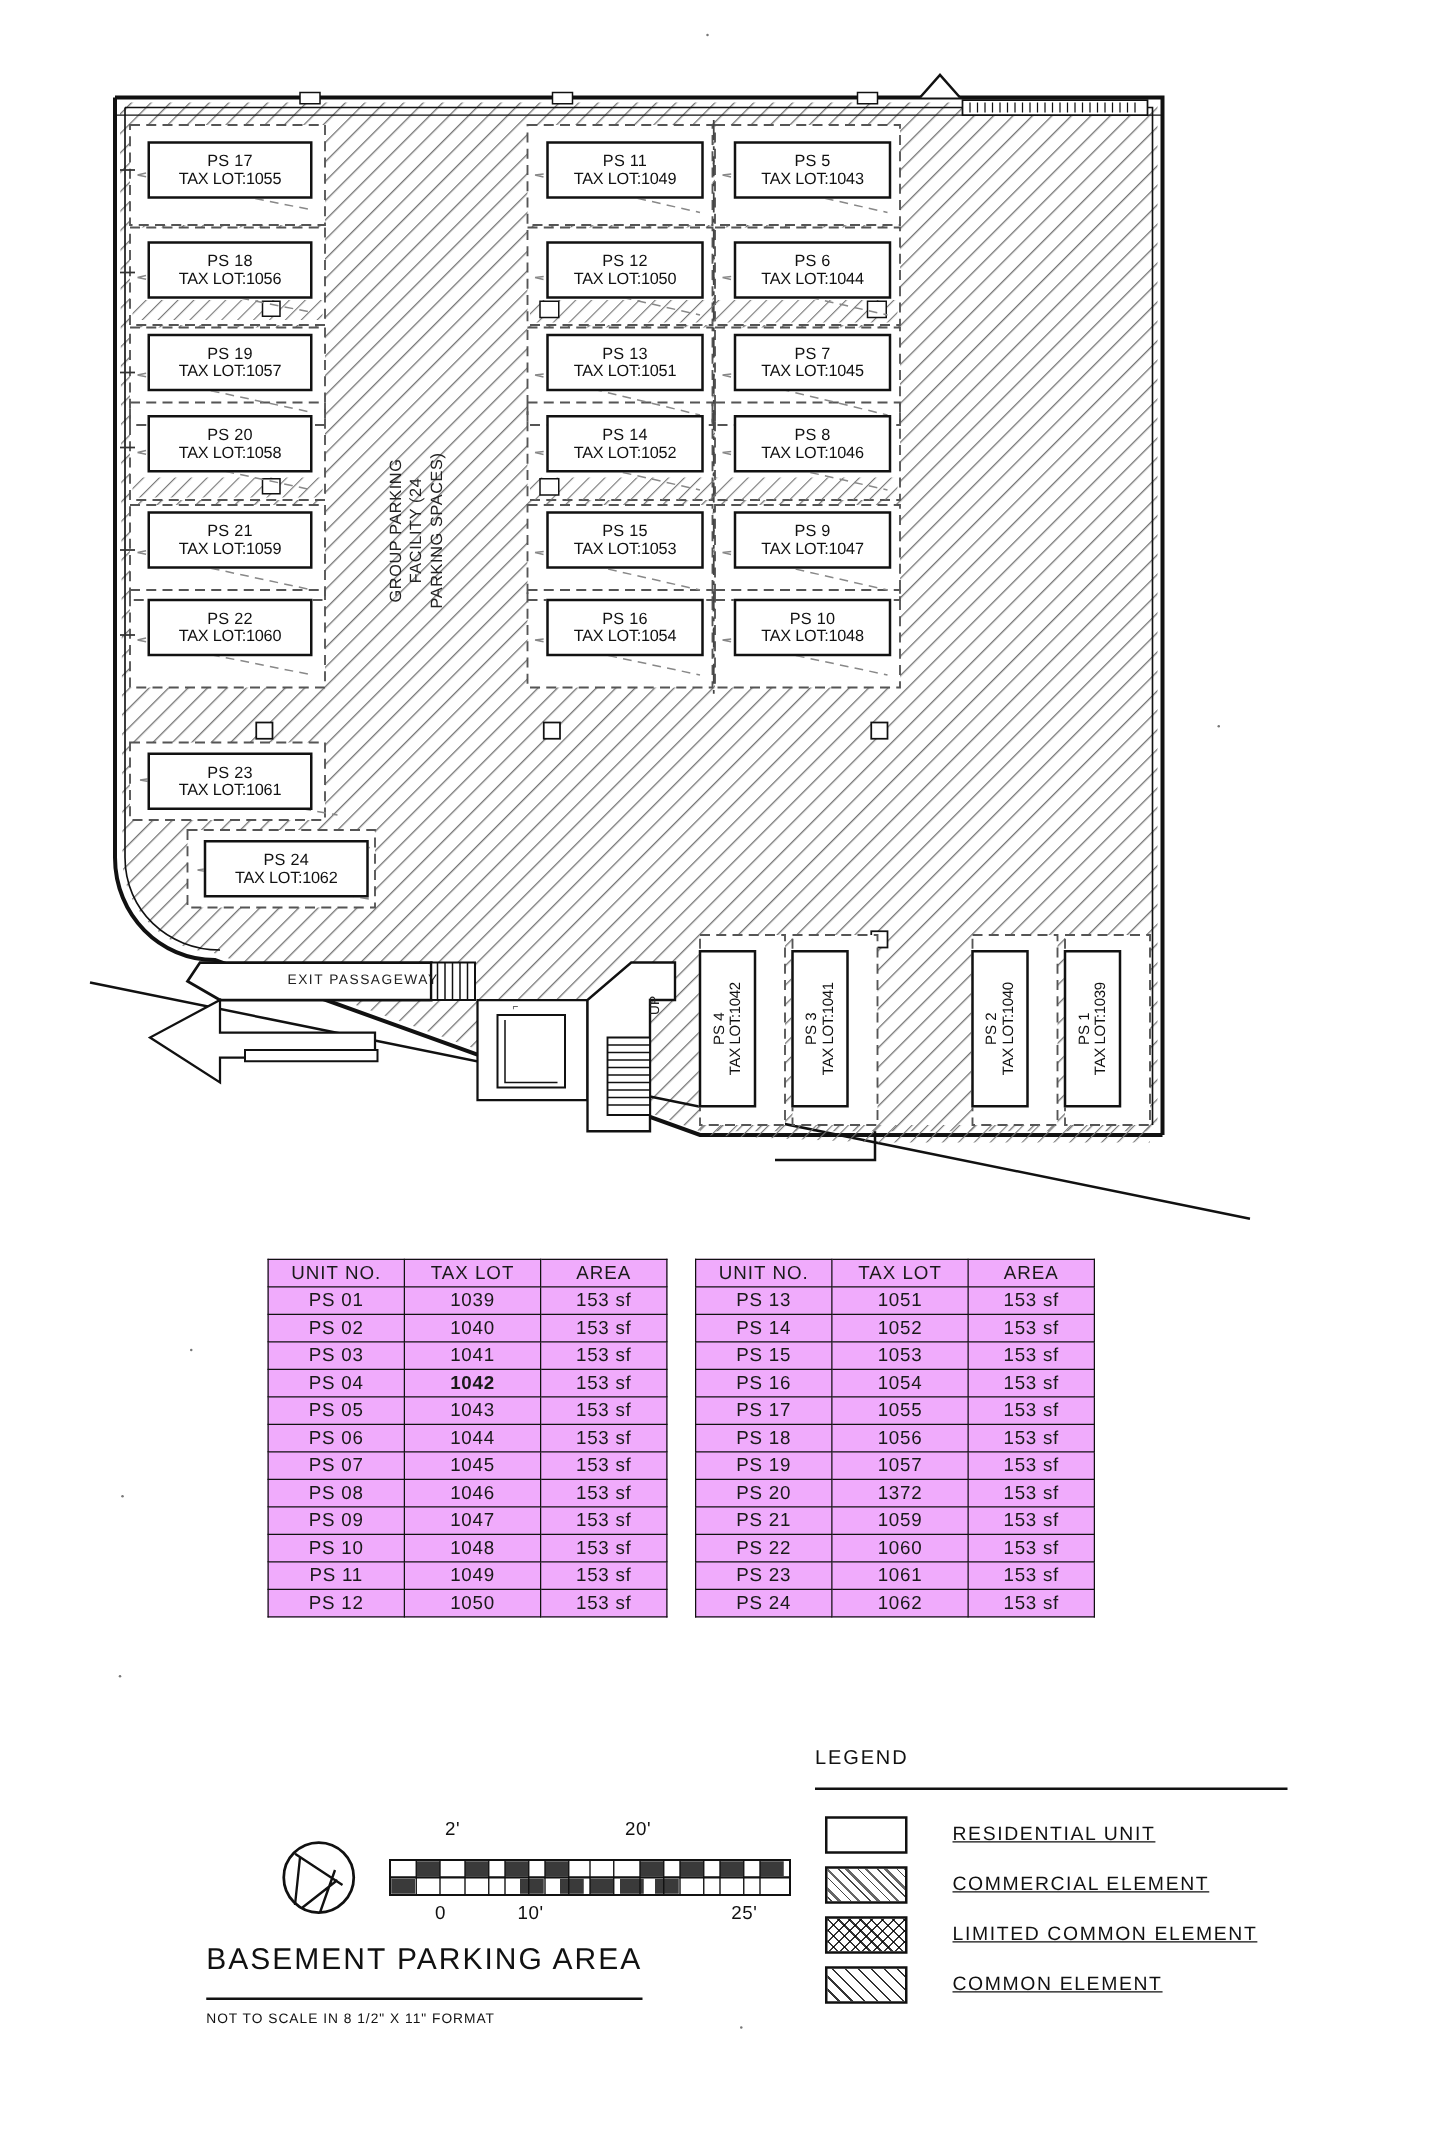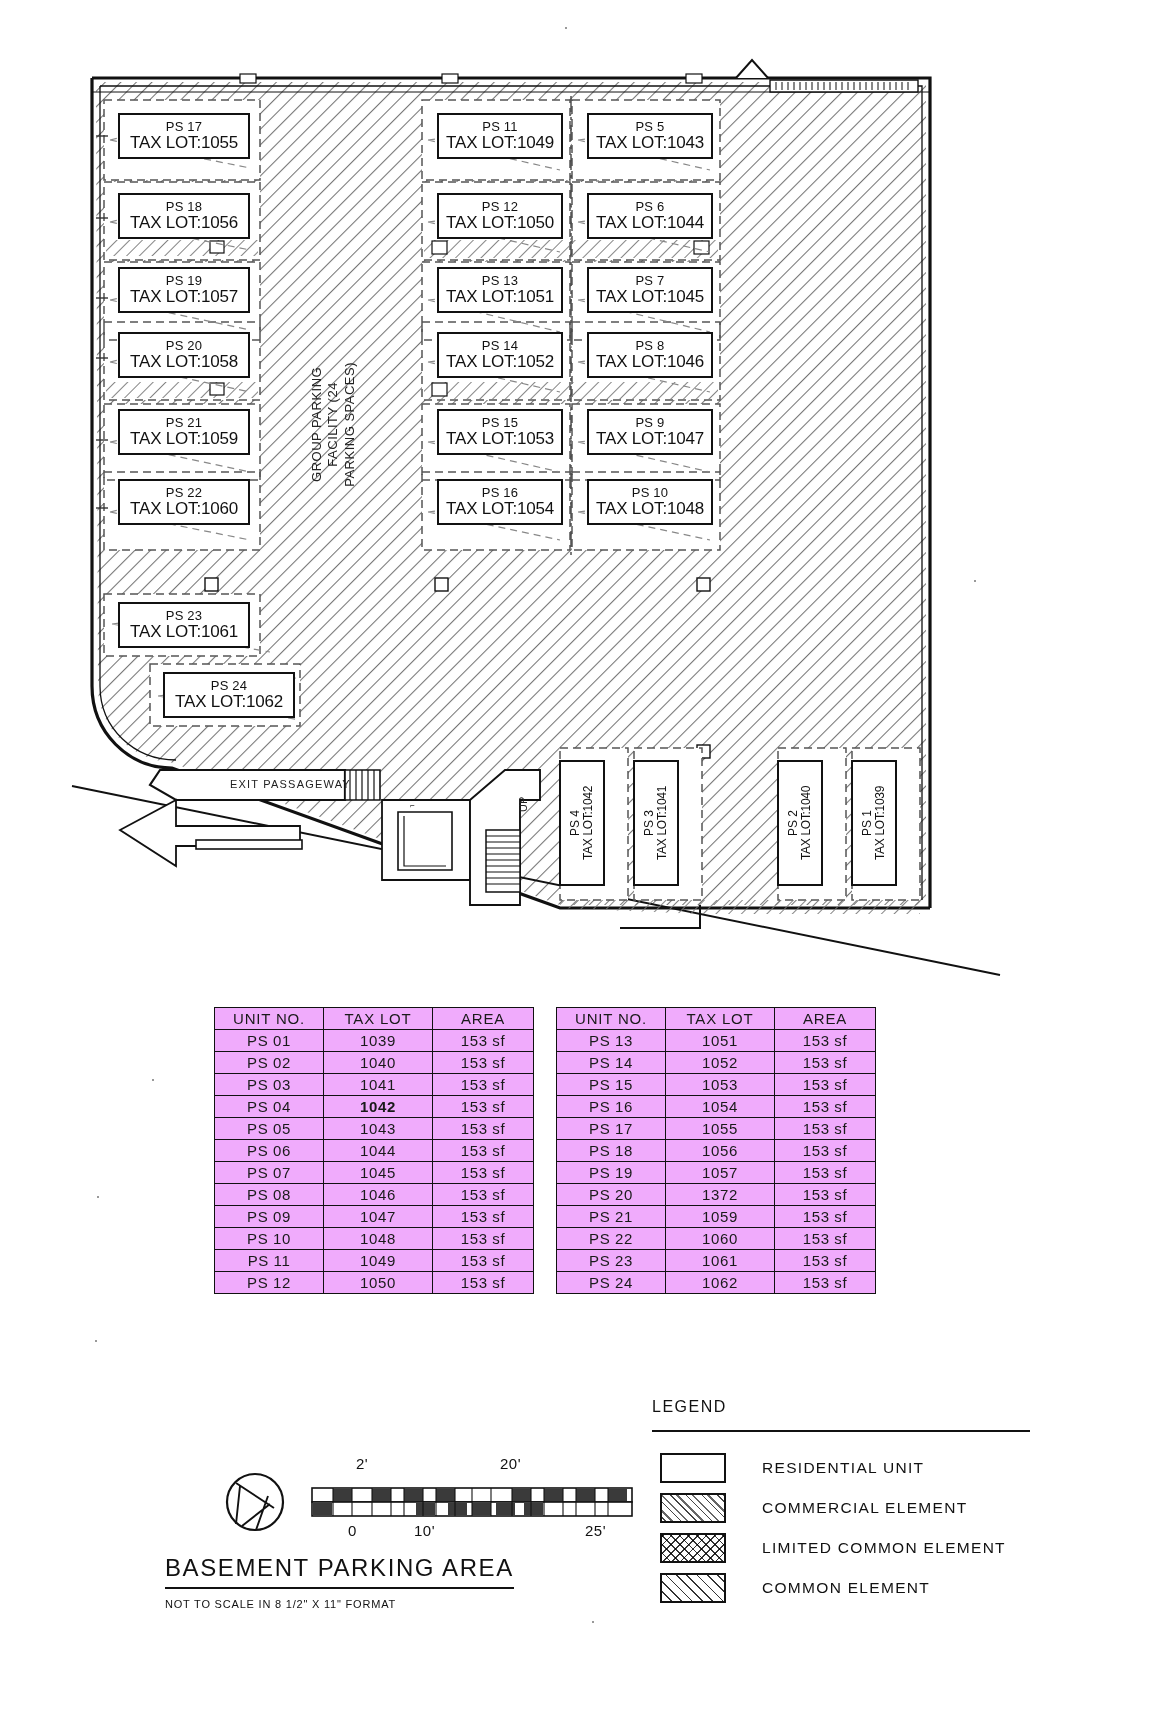--- a/index.html
+++ b/index.html
@@ -6,21 +6,21 @@
   body{width:1158px;height:1716px;position:relative;font-family:"Liberation Sans",sans-serif;color:#111;}
 
   .plan-wrap{position:absolute;left:0;top:0;width:1158px;height:1000px;}
   .plan-svg{position:absolute;left:0;top:0;}
 
   
   .ps-box{position:absolute;border:2.5px solid #111;background:#fff;
           display:flex;flex-direction:column;align-items:center;justify-content:center;
           line-height:1.05;}
   .ps-box .ps-id{font-size:13px;letter-spacing:.2px;}
-  .ps-box .ps-lot{font-size:17px;letter-spacing:-.2px;}
+  .ps-box .ps-lot{font-size:13px;letter-spacing:-.2px;}
 
   .ps-rot{position:absolute;border:2.5px solid #111;background:#fff;
           display:flex;flex-direction:column;align-items:center;justify-content:center;
           line-height:1.05;transform-origin:center center;}
   .ps-rot .ps-id{font-size:12px;}
   .ps-rot .ps-lot{font-size:12px;letter-spacing:-.3px;}
 
   .center-label{position:absolute;font-size:13px;letter-spacing:.5px;line-height:1.25;
                 text-align:center;color:#222;white-space:pre-line;}
   .exit-label{position:absolute;font-size:11px;letter-spacing:1.2px;color:#222;margin-left:12px;}
@@ -28,40 +28,40 @@
   
   .tbl{position:absolute;border-collapse:collapse;background:#f0abfc;}
   .tbl td,.tbl th{border:1.6px solid #111;font-weight:normal;font-size:15px;
      text-align:center;height:21px;padding:0 2px;letter-spacing:.6px;color:#1a1a1a;}
   .tbl th{letter-spacing:.8px;}
   .c-unit{width:104px;}
   .c-lot{width:104px;}
   .c-area{width:96px;}
   .legend-title{font-size:16px;letter-spacing:1.5px;color:#111;display:inline-block;}
   .legend-rule{position:absolute;left:0;top:1432px;width:380px;height:0;border-top:2px solid #111;}
-  .legend-rows{position:absolute;left:652px;top:1448px;}
+  .legend-rows{position:absolute;left:652px;top:1448px;text-decoration:underline;}
   .lg-row{display:flex;align-items:center;height:40px;}
   .lg-swatch{width:62px;height:26px;border:2px solid #111;margin-left:8px;}
   .lg-text{font-size:15.5px;letter-spacing:1.3px;margin-left:36px;color:#111;white-space:nowrap;}
   .sw-res{background:#fff;}
   .sw-comm{background:
      repeating-linear-gradient(45deg,#fff 0 2px,#444 2px 3px,#fff 3px 4px,#fff 4px 6px,#666 6px 8px,#fff 8px 11px);}
   .sw-lim{background:
      repeating-linear-gradient(45deg,#fff 0 5px,#333 5px 6.2px),
      repeating-linear-gradient(-45deg,#fff 0 5px,#333 5px 6.2px);
      background-blend-mode:multiply;}
   .sw-common{background:repeating-linear-gradient(45deg,#fff 0 6px,#333 6px 7.3px);}
   .lg-tri{width:62px;margin-left:8px;display:flex;flex-direction:column;align-items:center;}
 
   
   .scale-area{position:absolute;left:160px;top:1430px;width:480px;height:160px;}
   .sb-tick{position:absolute;font-size:15px;letter-spacing:.5px;color:#111;}
   .title-block{position:absolute;left:165px;top:1554px;}
   .title-main{font-size:24px;letter-spacing:1.6px;border-bottom:2.5px solid #111;
-              display:inline-block;padding-bottom:5px;color:#111;}
+              display:inline-block;padding-bottom:16px;color:#111;}
   .title-sub{font-size:11px;letter-spacing:.8px;margin-top:9px;color:#111;}
   .speck{position:absolute;width:2px;height:2px;background:#777;border-radius:50%;}
 </style>
 </head>
 <body>
 
 <div class="plan-wrap">
   <svg class="plan-svg" width="1158" height="1000" viewBox="0 0 1158 1000">
     <defs>
 

